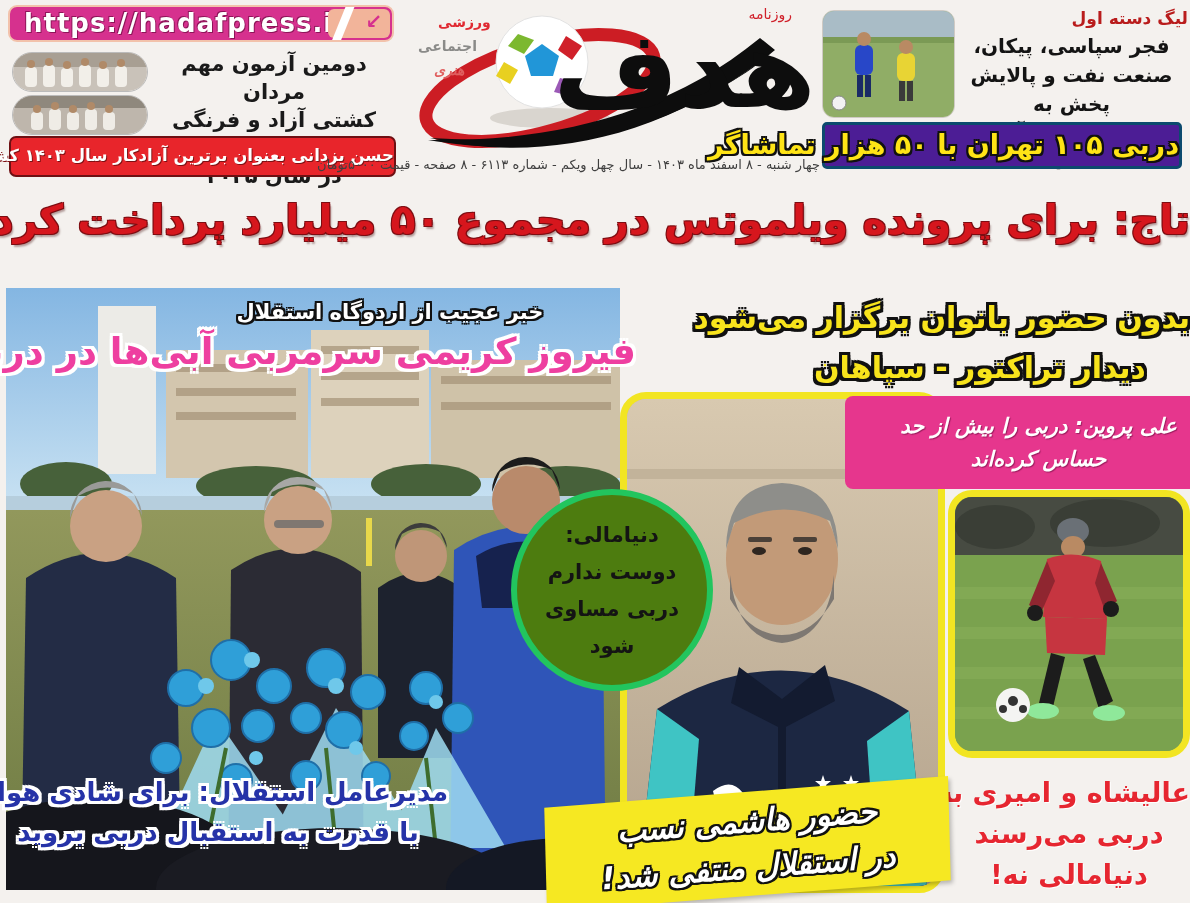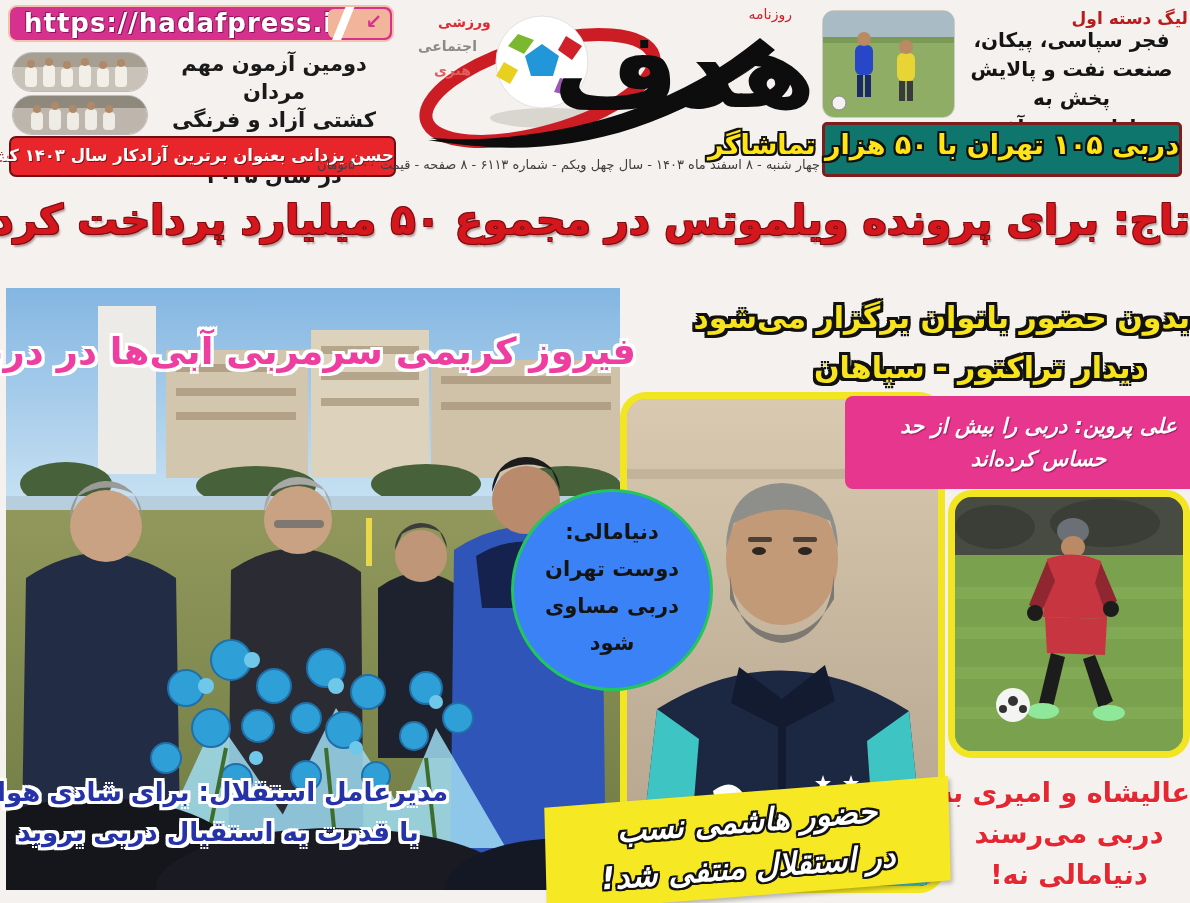--- a/index.html
+++ b/index.html
@@ -42,22 +42,22 @@
   .rooznameh { color:#d0202a; font-size:14px; font-weight:normal; }
   .logo-name { position:absolute; right:4px; top:20px; color:#0d0d0d;
     font-size:108px; font-weight:bold; line-height:100px; }
   .dateline { left:400px; top:157px; width:420px; color:#3f3f3f; font-size:13px; text-align:center; }
 
   
   .kicker-pink { color:#b91c1c; font-size:17px; font-weight:bold; text-align:right; }
   .lg-line { color:#141414; font-size:20px; font-weight:bold; line-height:29px; text-align:center; }
   .lg-photo { left:822px; top:10px; width:133px; height:108px; border-radius:12px;
     overflow:hidden; border:1px solid #cfcac4; }
-  .derby-banner { left:822px; top:122px; width:360px; height:55px; background:#0f766e;
-    border:3px solid #7f1d1d; border-radius:5px; }
+  .derby-banner { left:822px; top:122px; width:360px; height:47px; background:#4c1d95;
+    border:3px solid #0c4a6e; border-radius:5px; }
   .derby-text { width:100%; color:#ffe416; font-size:27px; font-weight:bold;
     text-align:center; line-height:40px; }
 
   
   .lead-headline { left:0; top:196px; width:1190px; color:#d6161d;
     font-size:41px; font-weight:bold; text-align:center; letter-spacing:-1px; }
 
   
   .main-photo { left:6px; top:288px; width:614px; height:602px; overflow:hidden; background:#9cc; }
   .center-photo { left:620px; top:392px; width:325px; height:501px;
@@ -77,22 +77,22 @@
     font-size:30px; font-weight:bold; text-align:center; line-height:50px; z-index:2; }
   .parvin-box { left:845px; top:396px; width:387px; height:93px; background:#e6368d;
     border-radius:8px 0 0 8px; z-index:4; padding-top:14px; }
   .parvin-line { color:#fff; font-size:21px; font-style:italic; font-weight:bold;
     text-align:center; line-height:33px; text-shadow:1px 1px 1px #9c1c5e; }
   .rc-red { left:948px; top:772px; width:242px; color:#e62630; font-size:27px;
     font-weight:bold; text-align:center; line-height:41px; z-index:4;
     text-shadow:1px 1px 0 #fff; }
 
   
-  .quote-circle { left:511px; top:489px; width:202px; height:202px; background:#3b82f6;
-    border:3px solid #22c55e; border-radius:50%; z-index:5; padding-top:22px; }
+  .quote-circle { left:511px; top:489px; width:202px; height:202px; background:#4d7c0f;
+    border:6px solid #22c55e; border-radius:50%; z-index:5; padding-top:22px; }
   .quote-line { color:#141414; font-size:21px; font-weight:bold; text-align:center; line-height:37px; }
 
   
   .yellow-banner { left:545px; top:792px; width:405px; height:104px; background:#f6e822;
     transform:rotate(-4.5deg) skewX(-3deg); z-index:6; padding-top:6px;
     box-shadow:2px 3px 4px rgba(0,0,0,.25); }
   .yb-line { color:#fff; font-size:31px; font-style:italic; font-weight:bold;
     text-align:center; line-height:46px; transform:skewX(3deg); }
 </style>
 </head>
@@ -168,21 +168,21 @@
       <polygon points="142,44 159,56 153,76 131,76 125,56" fill="#2196d8"></polygon>
       <polygon points="118,34 134,40 124,54 108,46" fill="#7cb82f"></polygon>
       <polygon points="166,36 182,46 172,60 158,50" fill="#d0202a"></polygon>
       <polygon points="104,62 118,70 110,84 96,76" fill="#e8d020"></polygon>
       <polygon points="160,78 176,82 170,96 154,92" fill="#9b59b6"></polygon>
     </svg>
     <div class="logo-name rtl">هدف</div>
     <div class="abs rooznameh rtl" style="right:28px; top:6px;">روزنامه</div>
     <div class="abs tag-word rtl" style="left:38px; top:14px;">ورزشی</div>
     <div class="abs tag-word rtl" style="left:18px; top:38px; color:#8a8a88;">اجتماعی</div>
-    <div class="abs tag-word rtl" style="left:34px; top:62px; color:#e06060;">هنری</div>
+    <div class="abs tag-word rtl" style="left:34px; top:62px; color:#e06060;font-style:italic;">هنری</div>
   </div>
   <div class="abs dateline rtl nowrap">چهار شنبه - ۸ اسفند ماه ۱۴۰۳ - سال چهل ویکم - شماره ۶۱۱۳ - ۸ صفحه - قیمت ۵۰۰۰تومان</div>
 
   <div class="abs kicker-pink rtl" style="left:960px; top:8px; width:228px;">لیگ دسته اول</div>
   <div class="abs lg-photo">
     <svg width="133" height="108" viewBox="0 0 133 108">
       <rect width="133" height="108" fill="#90ad66"></rect>
       <rect width="133" height="26" fill="#a9bcc6"></rect>
       <rect y="26" width="133" height="6" fill="#7b9a55"></rect>
       <g>
@@ -193,21 +193,21 @@
         </g>
       <g>
           <rect x="76" y="42" width="18" height="28" rx="6" fill="#e8d434"></rect>
           <circle cx="85" cy="36" r="7" fill="#b98a63"></circle>
           <rect x="78" y="70" width="6" height="20" fill="#3a3a3a"></rect>
           <rect x="86" y="70" width="6" height="20" fill="#3a3a3a"></rect>
         </g>
       <circle cx="18" cy="92" r="7" fill="#f2f2f2" stroke="#888"></circle>
     </svg>
   </div>
-  <div class="abs rtl" style="left:955px; top:26px; width:233px;">
+  <div class="abs rtl" style="left:955px; top:32px; width:233px;">
     <div class="lg-line">فجر سپاسی، پیکان،</div>
     <div class="lg-line">صنعت نفت و پالایش پخش به</div>
     <div class="lg-line">سربازان پیوس آفرین گفتند؟!</div>
   </div>
   <div class="abs derby-banner">
     <div class="derby-text rtl nowrap ol-b">دربی ۱۰۵ تهران با ۵۰ هزار تماشاگر</div>
   </div>
 
   <div class="abs lead-headline rtl nowrap ol-dr">تاج: برای پرونده ویلموتس در مجموع ۵۰ میلیارد پرداخت کردیم!</div>
 
@@ -312,20 +312,21 @@
       </g>
 
       <g>
         <ellipse cx="90" cy="580" rx="150" ry="70" fill="#15161c"></ellipse>
         <ellipse cx="330" cy="600" rx="180" ry="60" fill="#1a1b22"></ellipse>
         <ellipse cx="560" cy="600" rx="120" ry="50" fill="#141824"></ellipse>
       </g>
     </svg>
   </div>
 
+  <div class="abs photo-kicker rtl nowrap ol-b">خبر عجیب از اردوگاه استقلال</div>
   <div class="abs photo-headline rtl nowrap ol-w">فیروز کریمی سرمربی آبی‌ها در دربی؟!</div>
   <div class="abs photo-bottom-blue rtl ol-w">
     <div class="nowrap">مدیرعامل استقلال: برای شادی هواداران</div>
     <div class="nowrap">با قدرت به استقبال دربی بروید</div>
   </div>
 
   <div class="abs center-photo">
     <svg width="311" height="487" viewBox="0 0 311 487">
       <defs>
         <linearGradient id="bgc" x1="0" y1="0" x2="0" y2="1">
@@ -359,21 +360,21 @@
       <g fill="#fff">
         <polygon points="196,376 198,382 204,382 199,386 201,392 196,388 191,392 193,386 188,382 194,382"></polygon>
         <polygon points="224,376 226,382 232,382 227,386 229,392 224,388 219,392 221,386 216,382 222,382"></polygon>
       </g>
       <path d="M 86 392 q 18 -14 30 2 q -16 2 -18 16 q -10 -4 -12 -18" fill="#fff"></path>
     </svg>
   </div>
 
   <div class="abs quote-circle rtl">
     <div class="quote-line">دنیامالی:</div>
-    <div class="quote-line">دوست تهران</div>
+    <div class="quote-line">دوست ندارم</div>
     <div class="quote-line">دربی مساوی</div>
     <div class="quote-line">شود</div>
   </div>
 
   <div class="abs tractor-headline rtl">
     <div class="nowrap ol-b3">بدون حضور بانوان برگزار می‌شود</div>
     <div class="nowrap ol-b3">دیدار تراکتور - سپاهان</div>
   </div>
 
   <div class="abs parvin-box rtl">

